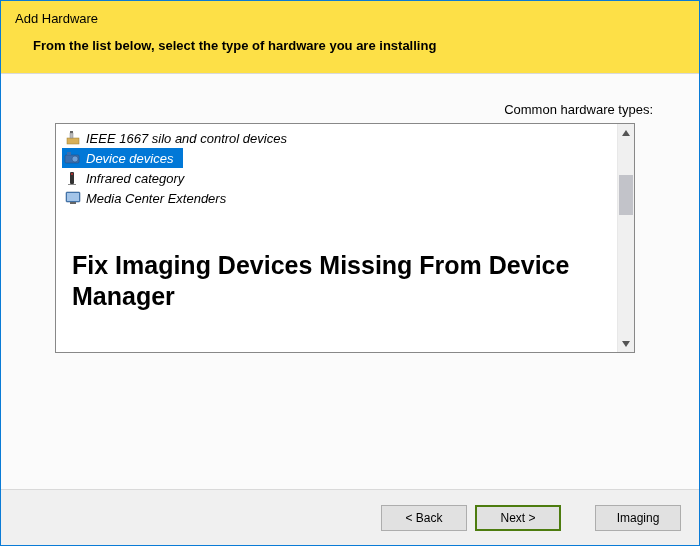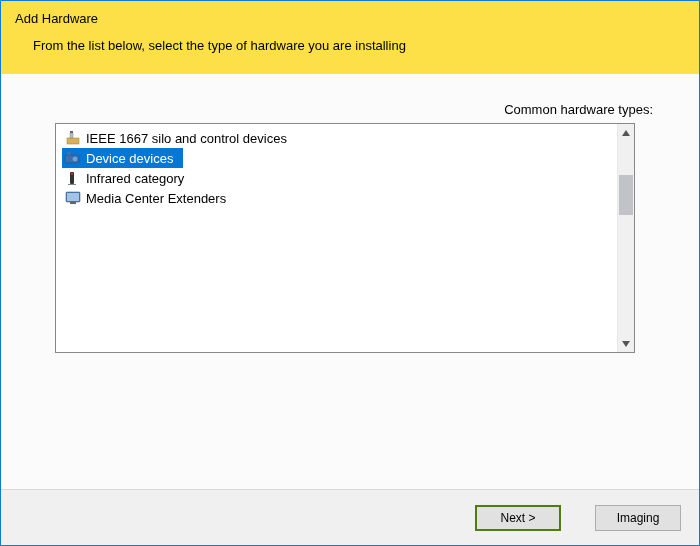--- a/index.html
+++ b/index.html
@@ -23,21 +23,21 @@
     flex-direction: column;
   }
   .title-bar {
     padding: 10px 14px 6px 14px;
     font-size: 13px;
     color: #000;
   }
   .subtitle {
     padding: 6px 14px 20px 32px;
     font-size: 13px;
-    font-weight: normal;
+    font-weight: bold;
     color: #000;
   }
   .separator {
     height: 1px;
     background: #d9d9d9;
     margin: 0;
   }
   .content {
     flex: 1;
     padding: 28px 46px 20px 54px;
@@ -68,20 +68,21 @@
     padding: 4px 0;
   }
   .list-item {
     display: flex;
     align-items: center;
     height: 20px;
     padding: 0 6px;
     font-size: 13px;
     color: #000;
     white-space: nowrap;
+    font-style: italic;
   }
   .list-item.selected {
     background: #0178d7;
     color: #fff;
     width: fit-content;
     margin-left: 6px;
     padding-left: 0;
   }
   .list-item.selected .icon-wrap {
     background: transparent;
@@ -214,20 +215,21 @@
           <span class="icon-wrap">
             <svg width="16" height="16" viewBox="0 0 16 16">
                 <rect x="1" y="2" width="14" height="10" rx="1" fill="#4a7db5" stroke="#2a5080" stroke-width="0.5"></rect>
                 <rect x="2" y="3" width="12" height="8" fill="#a3c4e8"></rect>
                 <rect x="5" y="12" width="6" height="2" fill="#666"></rect>
               </svg>
           </span>
           <span class="item-text">Media Center Extenders</span>
         </div>
 
+        <div class="overlay-text">Fix Imaging Devices Missing From Device Manager</div>
       </div>
 
       <div class="scrollbar">
         <div class="scroll-btn">
           <svg width="8" height="6" viewBox="0 0 8 6">
               <path d="M4 0 L8 6 L0 6 Z" fill="#555"></path>
             </svg>
         </div>
         <div class="scroll-track">
           <div class="scroll-thumb"></div>
@@ -235,18 +237,19 @@
         <div class="scroll-btn">
           <svg width="8" height="6" viewBox="0 0 8 6">
               <path d="M4 6 L8 0 L0 0 Z" fill="#555"></path>
             </svg>
         </div>
       </div>
     </div>
   </div>
 
   <div class="footer">
+    <div class="btn">&lt; Back</div>
     <div class="btn default">Next &gt;</div>
     <div class="btn-gap"></div>
     <div class="btn">Imaging</div>
   </div>
 
 </div>
 
 </body></html>

